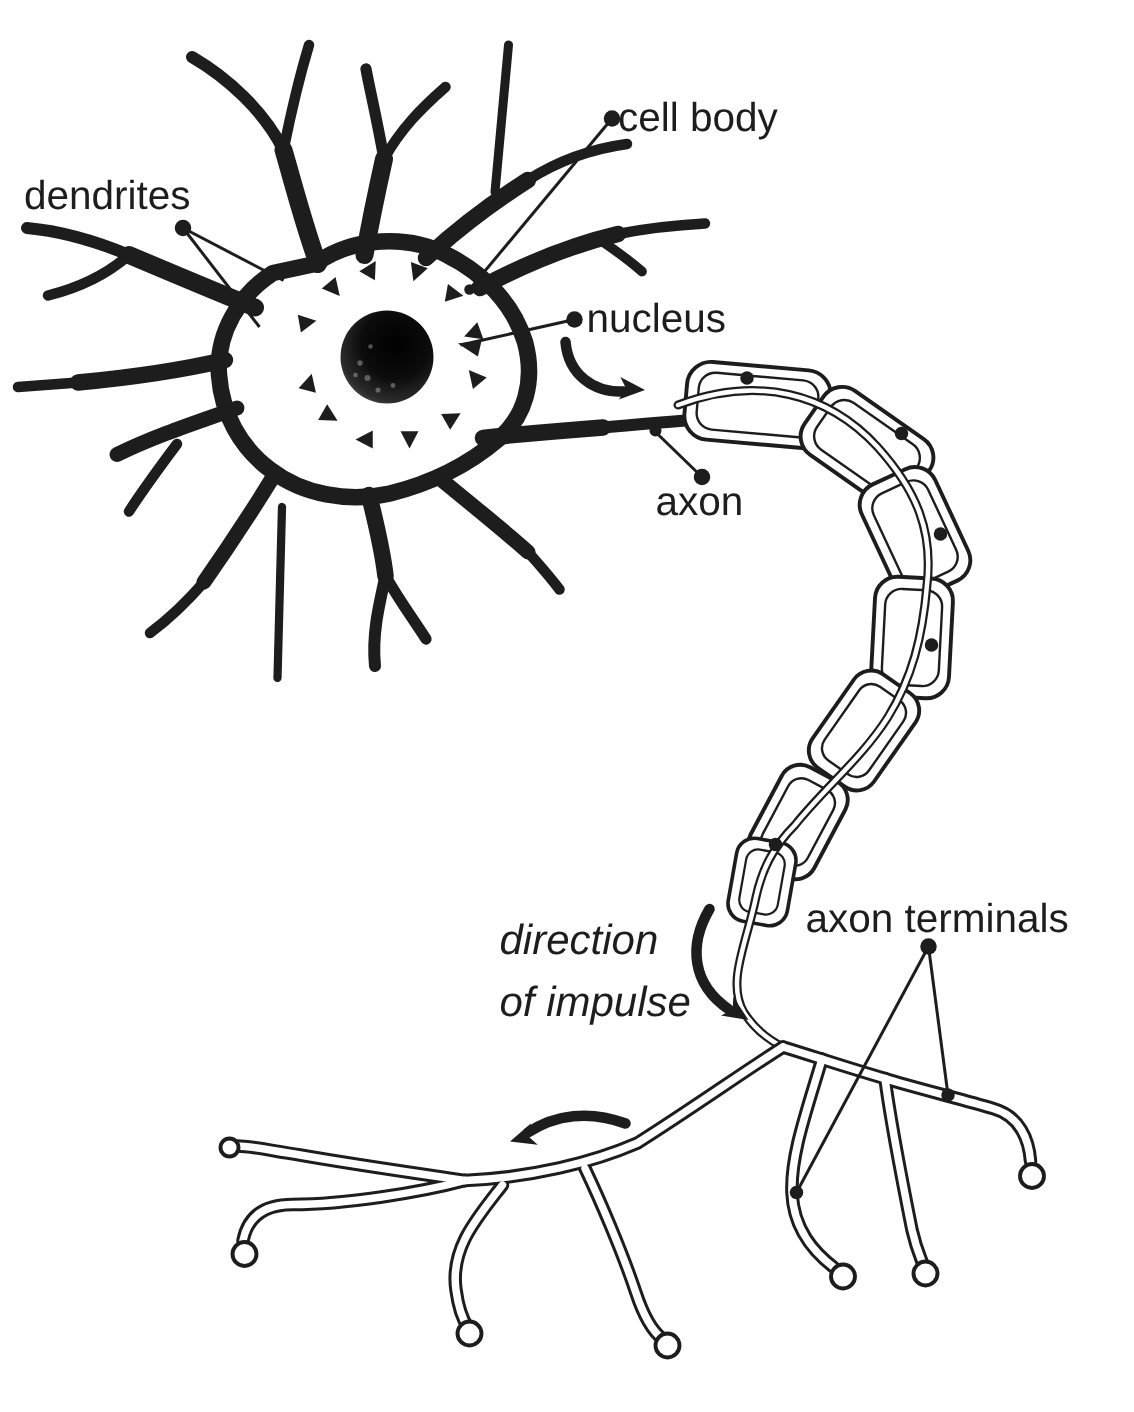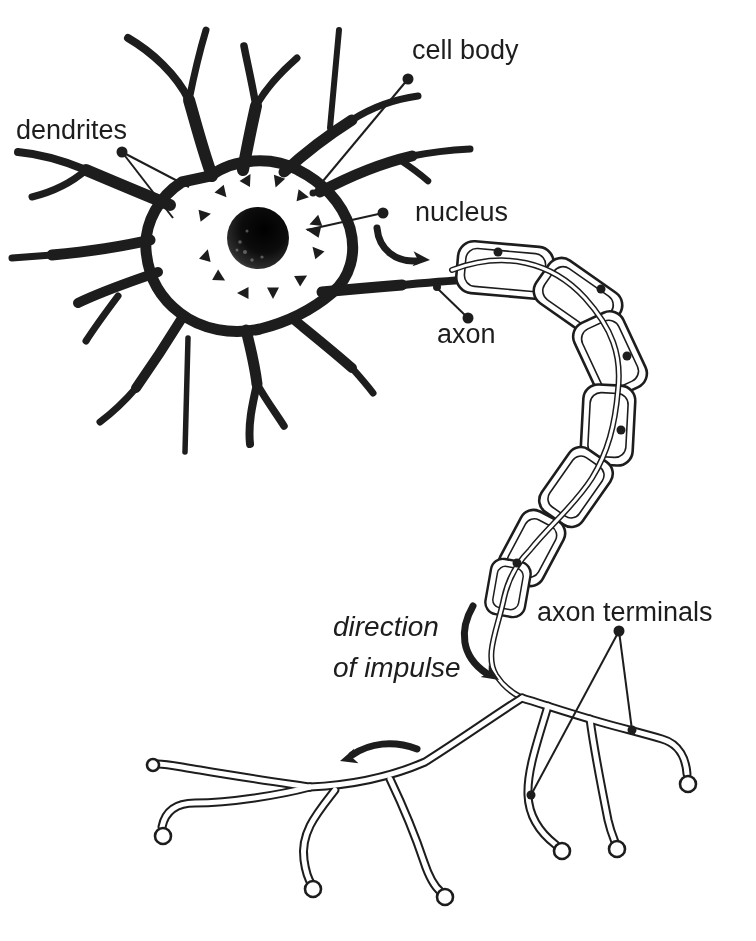--- a/index.html
+++ b/index.html
@@ -207,19 +207,19 @@
 
     <line x1="619" y1="631" x2="531" y2="795"></line>
     <line x1="619" y1="631" x2="632" y2="730"></line>
     <circle cx="619" cy="631" r="5.5" stroke="none"></circle>
     <circle cx="531" cy="795" r="4.5" stroke="none"></circle>
     <circle cx="632" cy="730" r="4.5" stroke="none"></circle>
   </g>
 </svg>
 
   <span class="lbl" style="left:16px;top:116px;">dendrites</span>
-  <span class="lbl" style="left:412px;top:36px;">cell body</span>
-  <span class="lbl" style="left:391px;top:198px;margin-left:24px;">nucleus</span>
+  <span class="lbl" style="left:412px;top:64px;">cell body</span>
+  <span class="lbl" style="left:391px;top:198px;">nucleus</span>
   <span class="lbl" style="left:437px;top:320px;">axon</span>
   <span class="lbl italic" style="left:333px;top:606px;"><span>direction</span><br><span>of impulse</span></span>
   <span class="lbl" style="left:537px;top:598px;">axon terminals</span>
 
 </div>
 
 </body></html>

